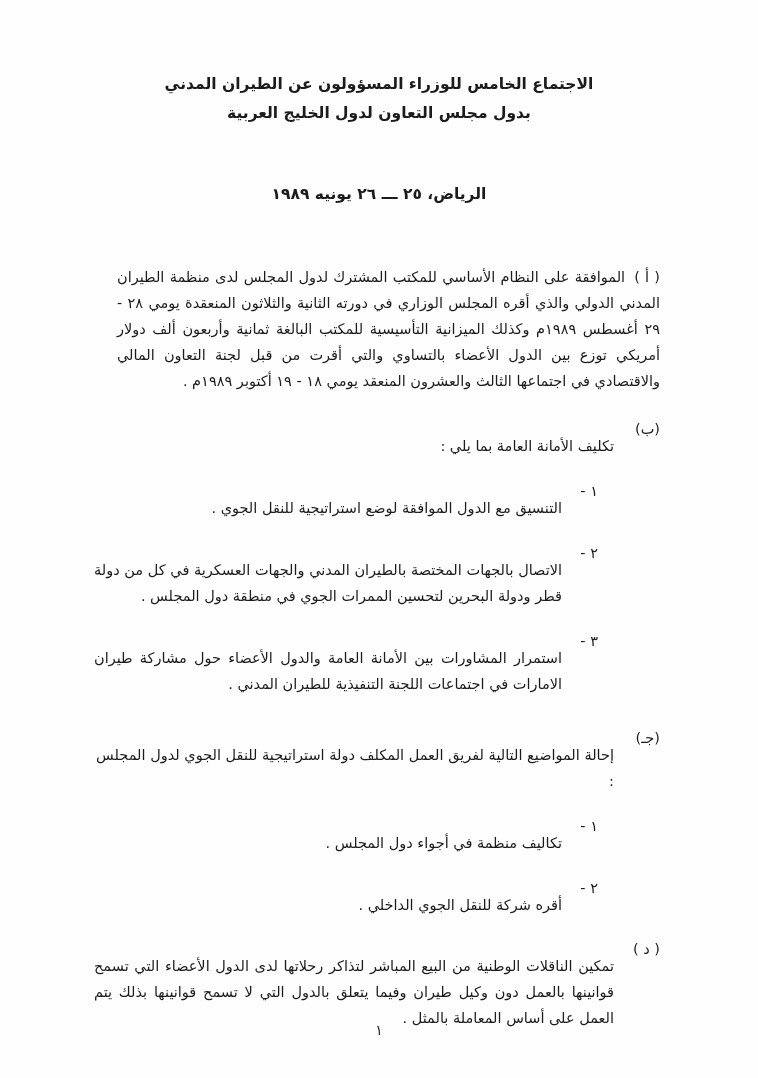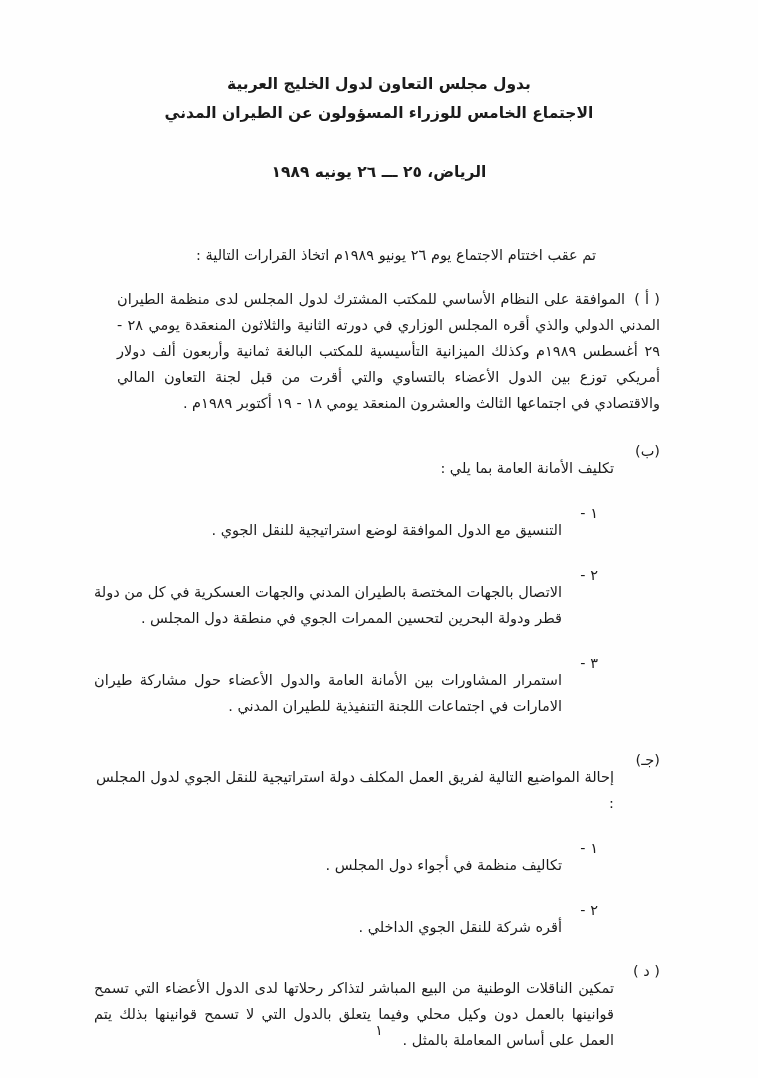--- a/index.html
+++ b/index.html
@@ -20,21 +20,21 @@
     padding-top: 70px;
     text-align: center;
   }
   .title-line {
     font-size: 15.5px;
     font-weight: bold;
     line-height: 29px;
     letter-spacing: 0.2px;
   }
   .date-line {
-    margin-top: 32px;
+    margin-top: 54px;
     font-size: 15.5px;
     font-weight: bold;
     line-height: 24px;
   }
   
   .body {
     margin: 58px 98px 0 94px;
     font-size: 14.5px;
     line-height: 26px;
     text-align: right;
@@ -85,28 +85,27 @@
     font-size: 14px;
     color: #222;
   }
 </style>
 </head>
 <body>
 
 <div class="page">
 
   <header class="header">
+    <div class="title-line">الاجتماع الخامس للوزراء المسؤولون عن الطيران المدني</div>
     <div class="title-line">بدول مجلس التعاون لدول الخليج العربية</div>
-    <div class="title-line">الاجتماع الخامس للوزراء المسؤولون عن الطيران المدني</div>
     <div class="date-line">الرياض، ٢٥ ـــ ٢٦ يونيه ١٩٨٩</div>
   </header>
 
   <main class="body">
 
-    <p class="intro">تم عقب اختتام الاجتماع يوم ٢٦ يونيو ١٩٨٩م اتخاذ القرارات التالية :</p>
 
     <p class="para-inline"><span class="in-marker">( أ )</span><span>الموافقة على النظام الأساسي للمكتب المشترك لدول المجلس لدى منظمة الطيران المدني الدولي والذي أقره المجلس الوزاري في دورته الثانية والثلاثون المنعقدة يومي ٢٨ - ٢٩ أغسطس ١٩٨٩م وكذلك الميزانية التأسيسية للمكتب البالغة ثمانية وأربعون ألف دولار أمريكي توزع بين الدول الأعضاء بالتساوي والتي أقرت من قبل لجنة التعاون المالي والاقتصادي في اجتماعها الثالث والعشرون المنعقد يومي ١٨ - ١٩ أكتوبر ١٩٨٩م .</span></p>
 
     <div class="section mt-22">
       <span class="s-marker">(ب)</span>
       <div class="s-text">تكليف الأمانة العامة بما يلي :</div>
     </div>
 
     <div class="sublist">
       <div class="subitem">
@@ -134,20 +133,20 @@
         <div class="s-text">تكاليف منظمة في أجواء دول المجلس .</div>
       </div>
       <div class="subitem">
         <span class="n-marker">٢ -</span>
         <div class="s-text">أقره شركة للنقل الجوي الداخلي .</div>
       </div>
     </div>
 
     <div class="section mt-18">
       <span class="s-marker">( د )</span>
-      <div class="s-text justify">تمكين الناقلات الوطنية من البيع المباشر لتذاكر رحلاتها لدى الدول الأعضاء التي تسمح قوانينها بالعمل دون وكيل محلي وفيما يتعلق بالدول التي لا تسمح قوانينها بذلك يتم العمل على أساس المعاملة بالمثل .</div>
+      <div class="s-text justify">تمكين الناقلات الوطنية من البيع المباشر لتذاكر رحلاتها لدى الدول الأعضاء التي تسمح قوانينها بالعمل دون وكيل طيران وفيما يتعلق بالدول التي لا تسمح قوانينها بذلك يتم العمل على أساس المعاملة بالمثل .</div>
     </div>
 
   </main>
 
   <div class="page-number">١</div>
 
 </div>
 
 </body></html>

